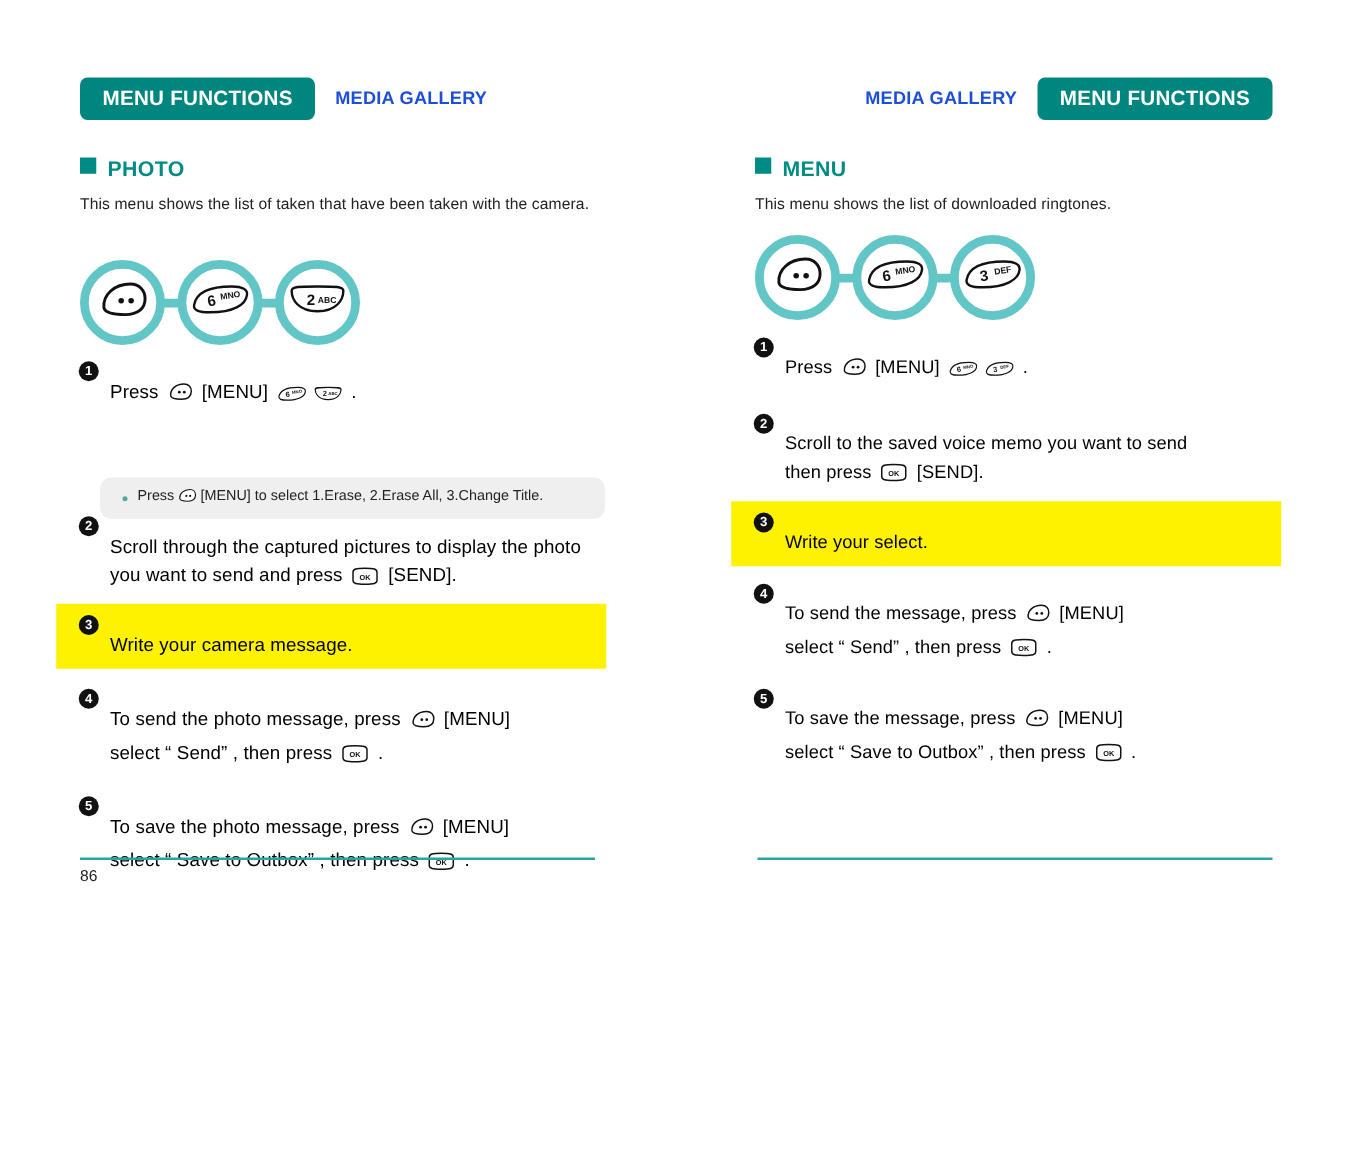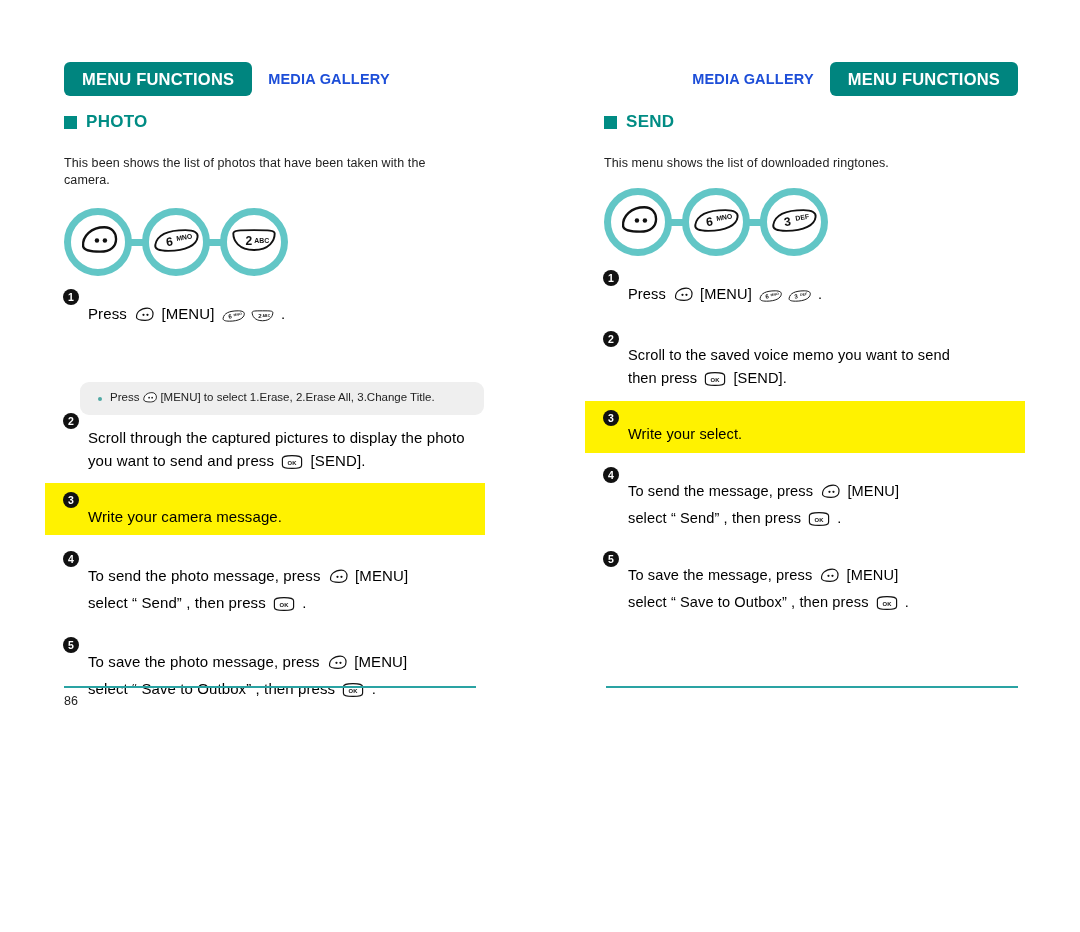--- a/index.html
+++ b/index.html
@@ -58,23 +58,23 @@
     font-size: 14.5px;
     font-weight: bold;
     letter-spacing: .2px;
     white-space: nowrap;
   }
 
   
   .section-title {
     position: absolute;
     left: 64px;
-    top: 112px;
-    display: flex;
-    align-items: center;
+    top: 126px;
+    display: flex;
+    align-items: flex-start;
     gap: 9px;
   }
   .sq {
     width: 13px;
     height: 13px;
     background: #008C84;
     display: block;
   }
   .section-title .txt {
     color: #008C84;
@@ -222,21 +222,21 @@
     <div class="header left">
       <div class="tag-solid">MENU FUNCTIONS</div>
       <div class="tag-plain">MEDIA GALLERY</div>
     </div>
 
     <div class="section-title">
       <span class="sq"></span>
       <span class="txt">PHOTO</span>
     </div>
 
-    <div class="intro">This been shows the list of photos that have been taken with the camera.</div>
+    <div class="intro">This menu shows the list of taken that have been taken with the camera.</div>
 
     <div class="keyflow" id="keyflow-left" style="left:64px; top:208px;">
         <div class="kcircle">
           <span><svg viewBox="0 0 40 32" width="44" height="34">
               <path d="M6 22 C5 12 14 4 26 4 C33 4 37 9 37 15 C37 22 32 27 22 27 C14 27 7 26 6 22 Z" fill="#fff" stroke="#111" stroke-width="2.2" stroke-linejoin="round"></path>
               <circle cx="19" cy="16.5" r="2.1" fill="#111"></circle>
               <circle cx="26.5" cy="16.5" r="2.1" fill="#111"></circle>
             </svg></span>
         </div>
         <div class="kconn"></div>
@@ -326,21 +326,21 @@
 
   <div class="page" id="page-right">
 
     <div class="header right">
       <div class="tag-plain">MEDIA GALLERY</div>
       <div class="tag-solid">MENU FUNCTIONS</div>
     </div>
 
     <div class="section-title">
       <span class="sq"></span>
-      <span class="txt">SEND</span>
+      <span class="txt">MENU</span>
     </div>
 
     <div class="intro">This menu shows the list of downloaded ringtones.</div>
 
     <div class="keyflow" id="keyflow-right" style="left:64px; top:188px;">
         <div class="kcircle">
           <span><svg viewBox="0 0 40 32" width="44" height="34">
               <path d="M6 22 C5 12 14 4 26 4 C33 4 37 9 37 15 C37 22 32 27 22 27 C14 27 7 26 6 22 Z" fill="#fff" stroke="#111" stroke-width="2.2" stroke-linejoin="round"></path>
               <circle cx="19" cy="16.5" r="2.1" fill="#111"></circle>
               <circle cx="26.5" cy="16.5" r="2.1" fill="#111"></circle>

